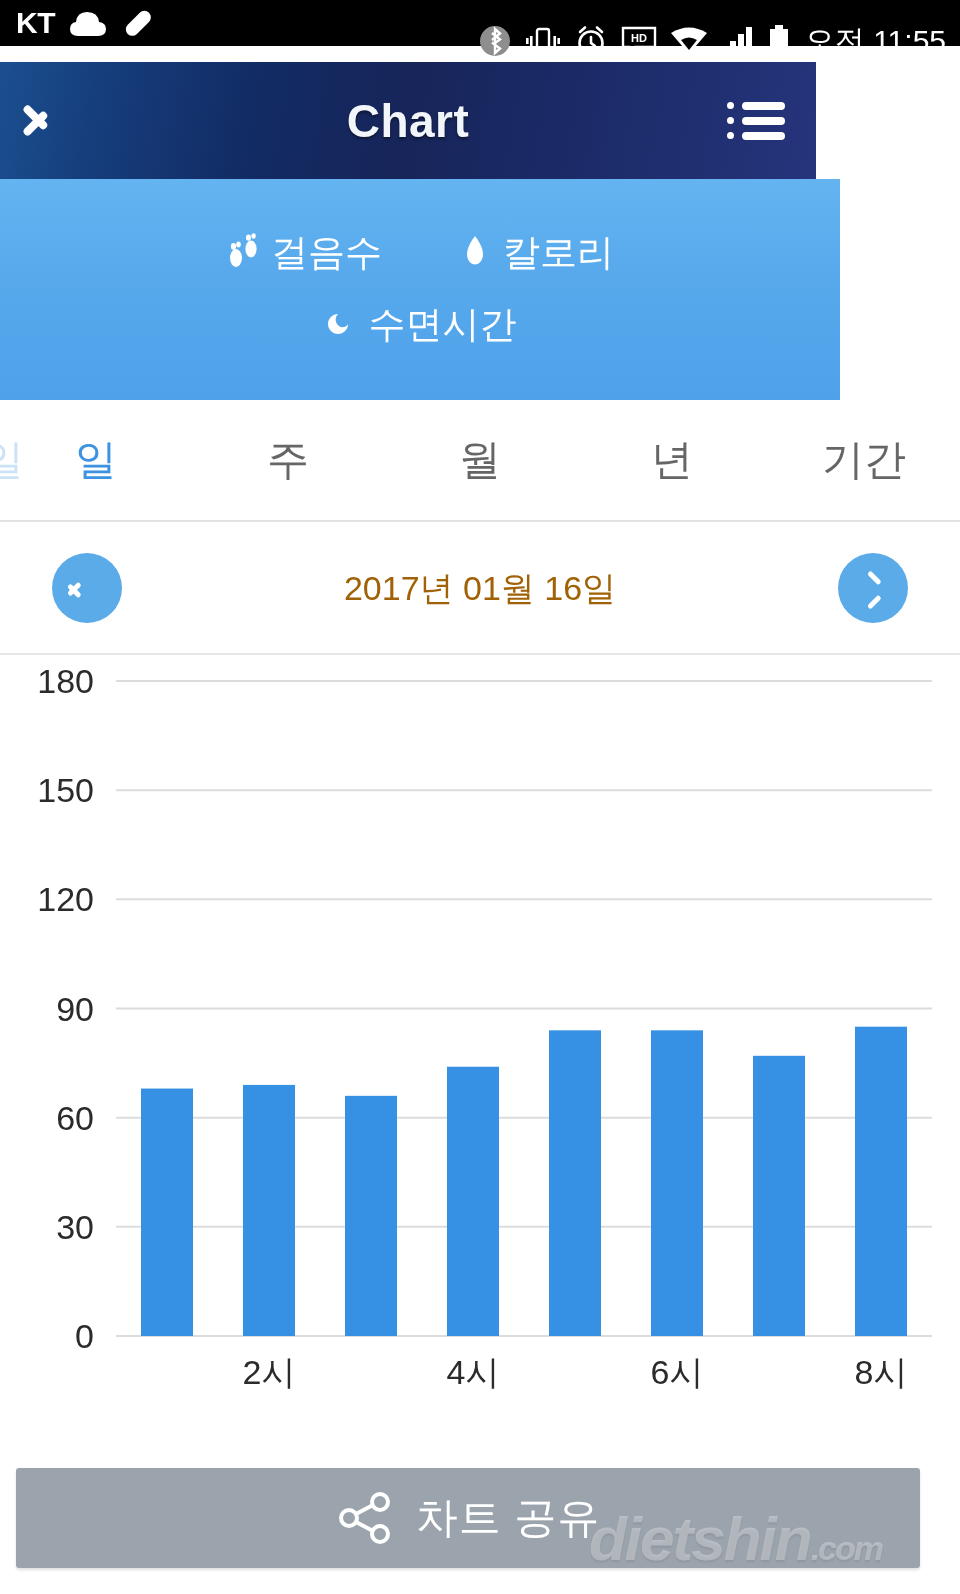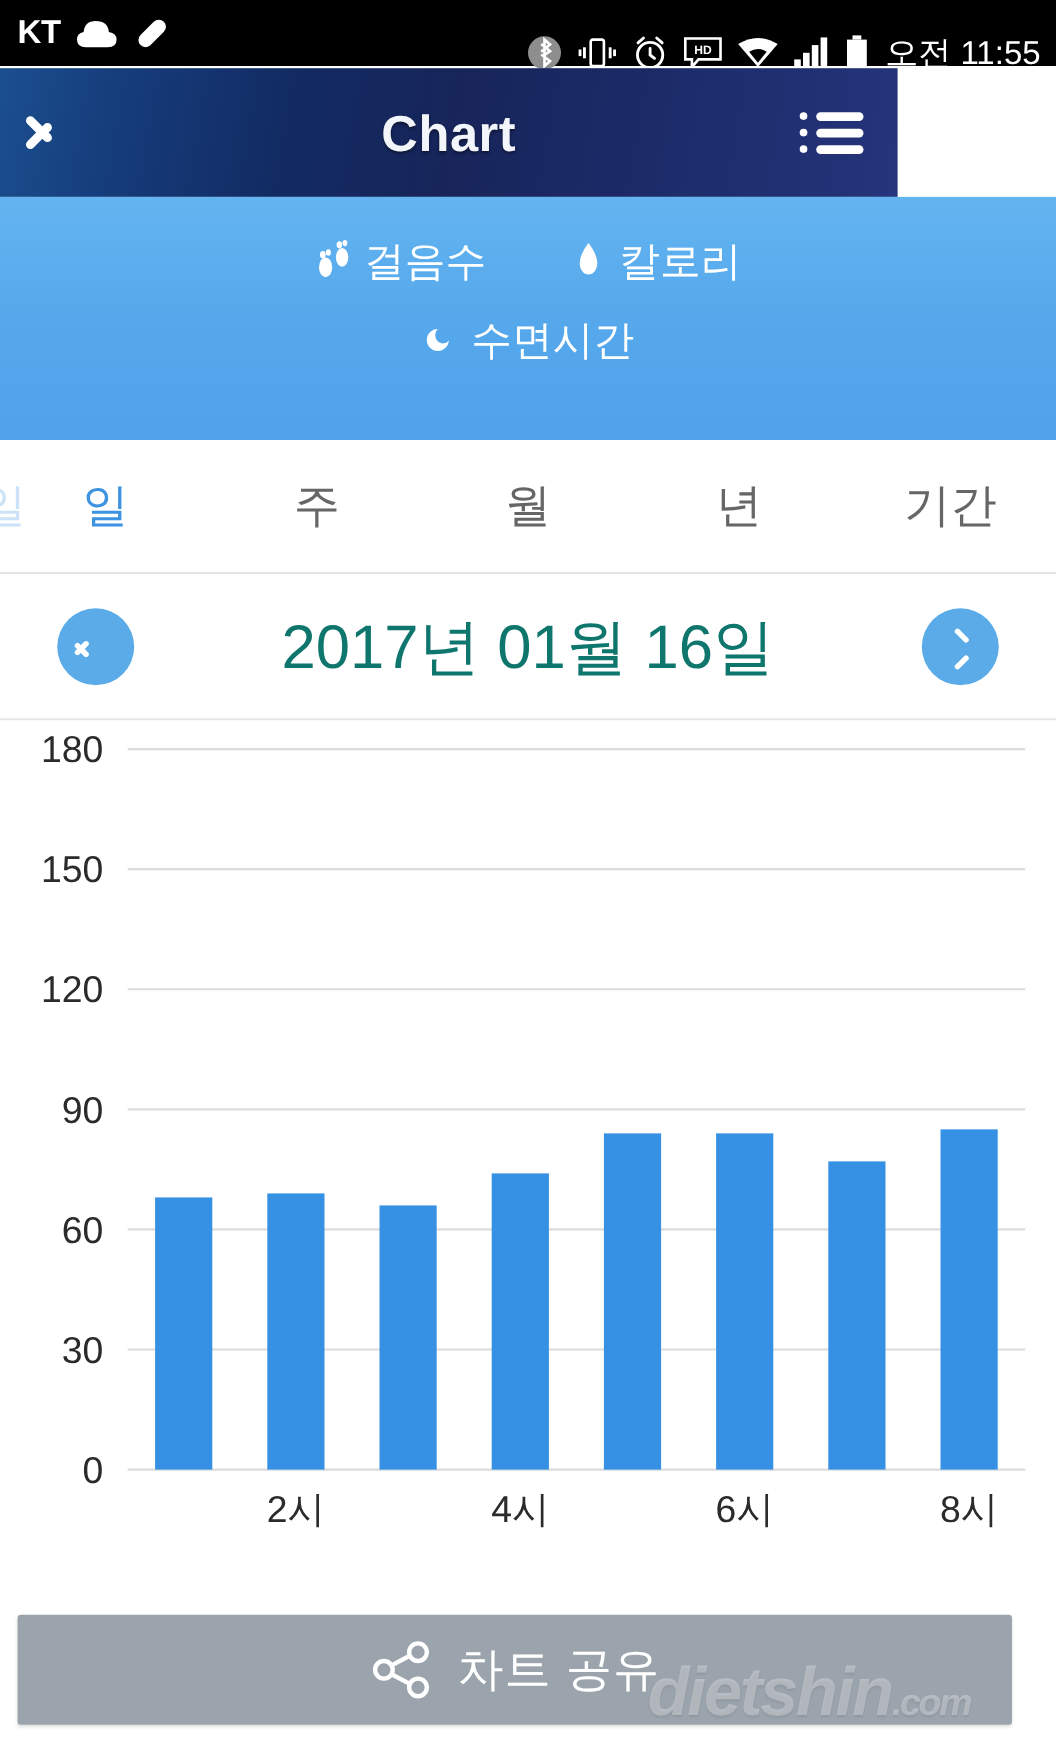--- a/index.html
+++ b/index.html
@@ -16,21 +16,21 @@
     position: relative;
     width: 960px;
     height: 1594px;
     background: #ffffff;
   }
 
   
   .statusbar {
     position: absolute;
     top: 0; left: 0;
-    width: 960px; height: 60px;
+    width: 960px; height: 46px;
     background: #000000;
     display: flex;
     align-items: center;
     color: #ffffff;
   }
   .sb-left {
     display: flex;
     align-items: center;
     gap: 12px;
     padding-left: 16px;
@@ -106,23 +106,23 @@
   }
   .menu-ico { width: 58px; }
   .menu-row { display: flex; align-items: center; gap: 8px; margin: 7px 0; }
   .menu-dot { width: 7px; height: 7px; border-radius: 50%; background: #fff; }
   .menu-bar { flex: 1; height: 8px; border-radius: 4px; background: #fff; }
 
   
   .metricbar {
     position: absolute;
     top: 179px; left: 0;
-    width: 960px; height: 221px;
+    width: 840px; height: 221px;
     background: linear-gradient(180deg, #63b4f0 0%, #57a9ec 45%, #4fa2ea 100%);
-    padding-top: 11px;
+    padding-top: 26px;
   }
   .metric-row {
     display: flex;
     justify-content: center;
     align-items: center;
   }
   .metric-row.r1 { gap: 44px; margin-top: 16px; }
   .metric-row.r2 { gap: 12px; margin-top: 10px; }
   .metric {
     display: flex;
@@ -207,22 +207,22 @@
     left: 0;
   }
   .date-arrow.left .da-chev::before  { top: 6px;  transform: rotate(135deg);  transform-origin: left center; }
   .date-arrow.left .da-chev::after   { top: 19px; transform: rotate(-135deg); transform-origin: left center; }
   .date-arrow.right .da-chev::before { top: 6px;  right:0; left:auto; transform: rotate(45deg);  transform-origin: right center; }
   .date-arrow.right .da-chev::after  { top: 19px; right:0; left:auto; transform: rotate(-45deg); transform-origin: right center; }
 
   .date-label {
     flex: 1;
     text-align: center;
-    font-size: 56px;
-    color: #0f766e;
+    font-size: 34px;
+    color: #a16207;
     line-height: 1;
   }
 
   
   .chartwrap {
     position: absolute;
     top: 655px; left: 0;
     width: 960px; height: 765px;
     background: #ffffff;
   }

